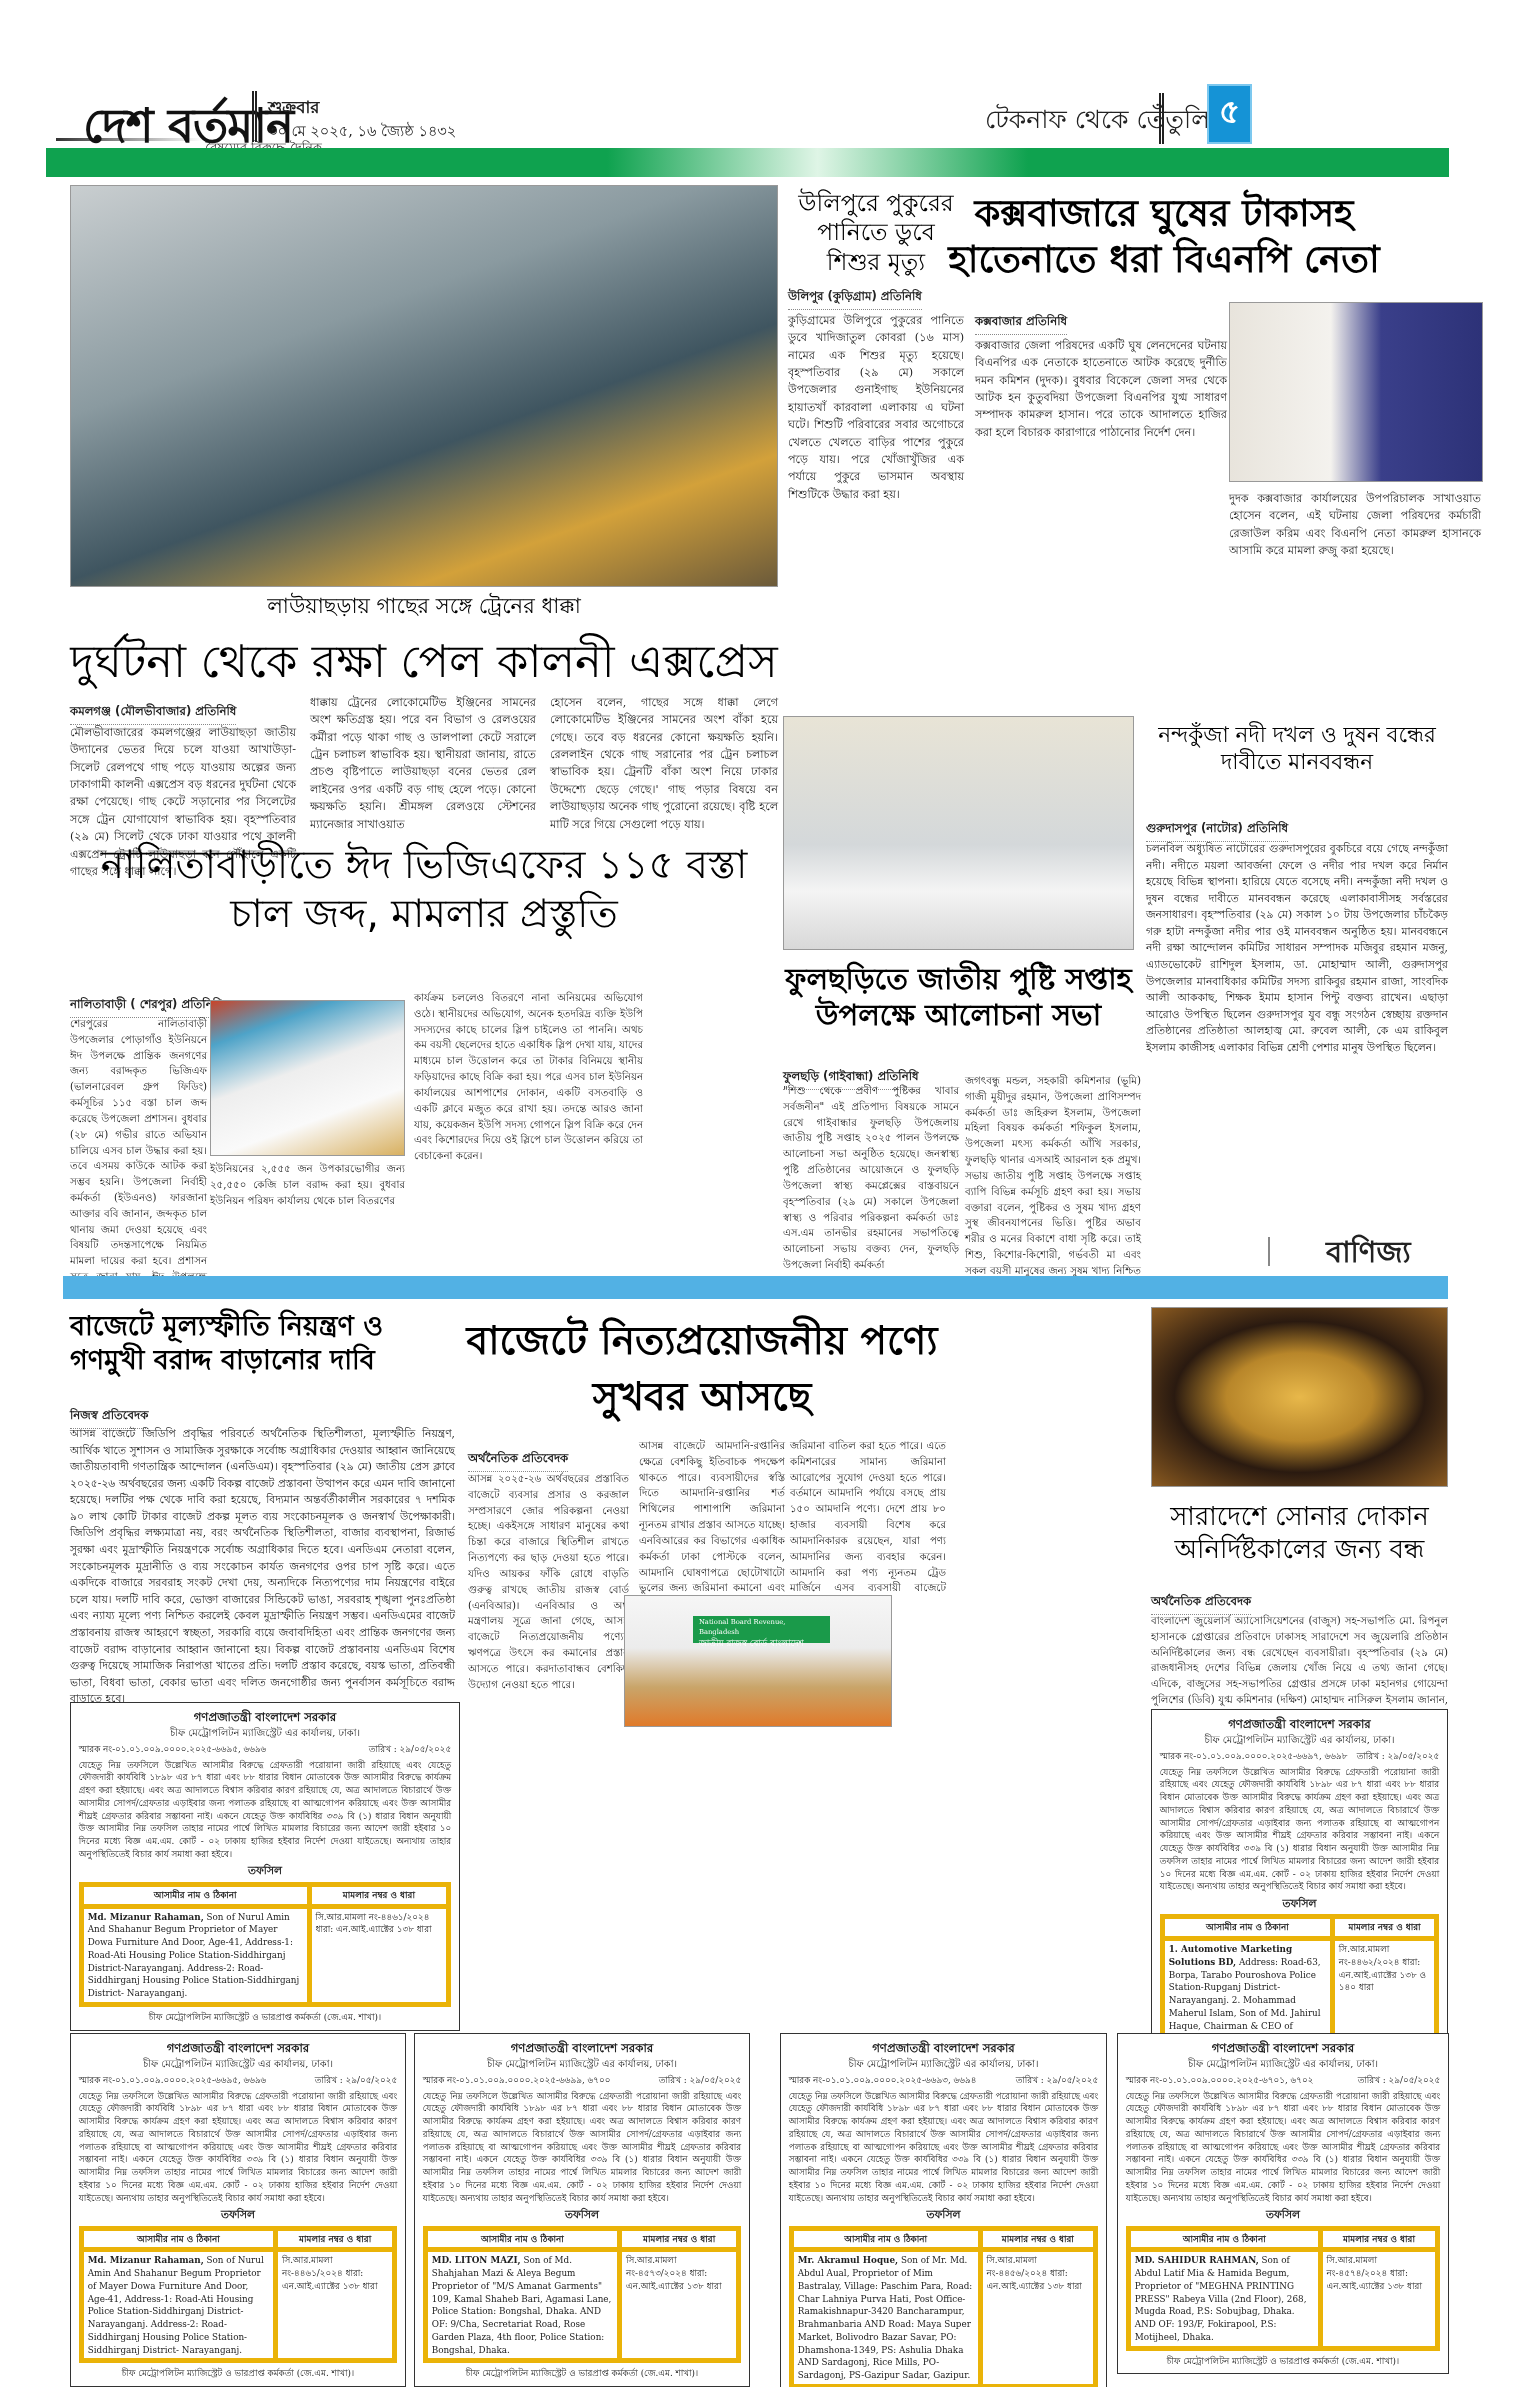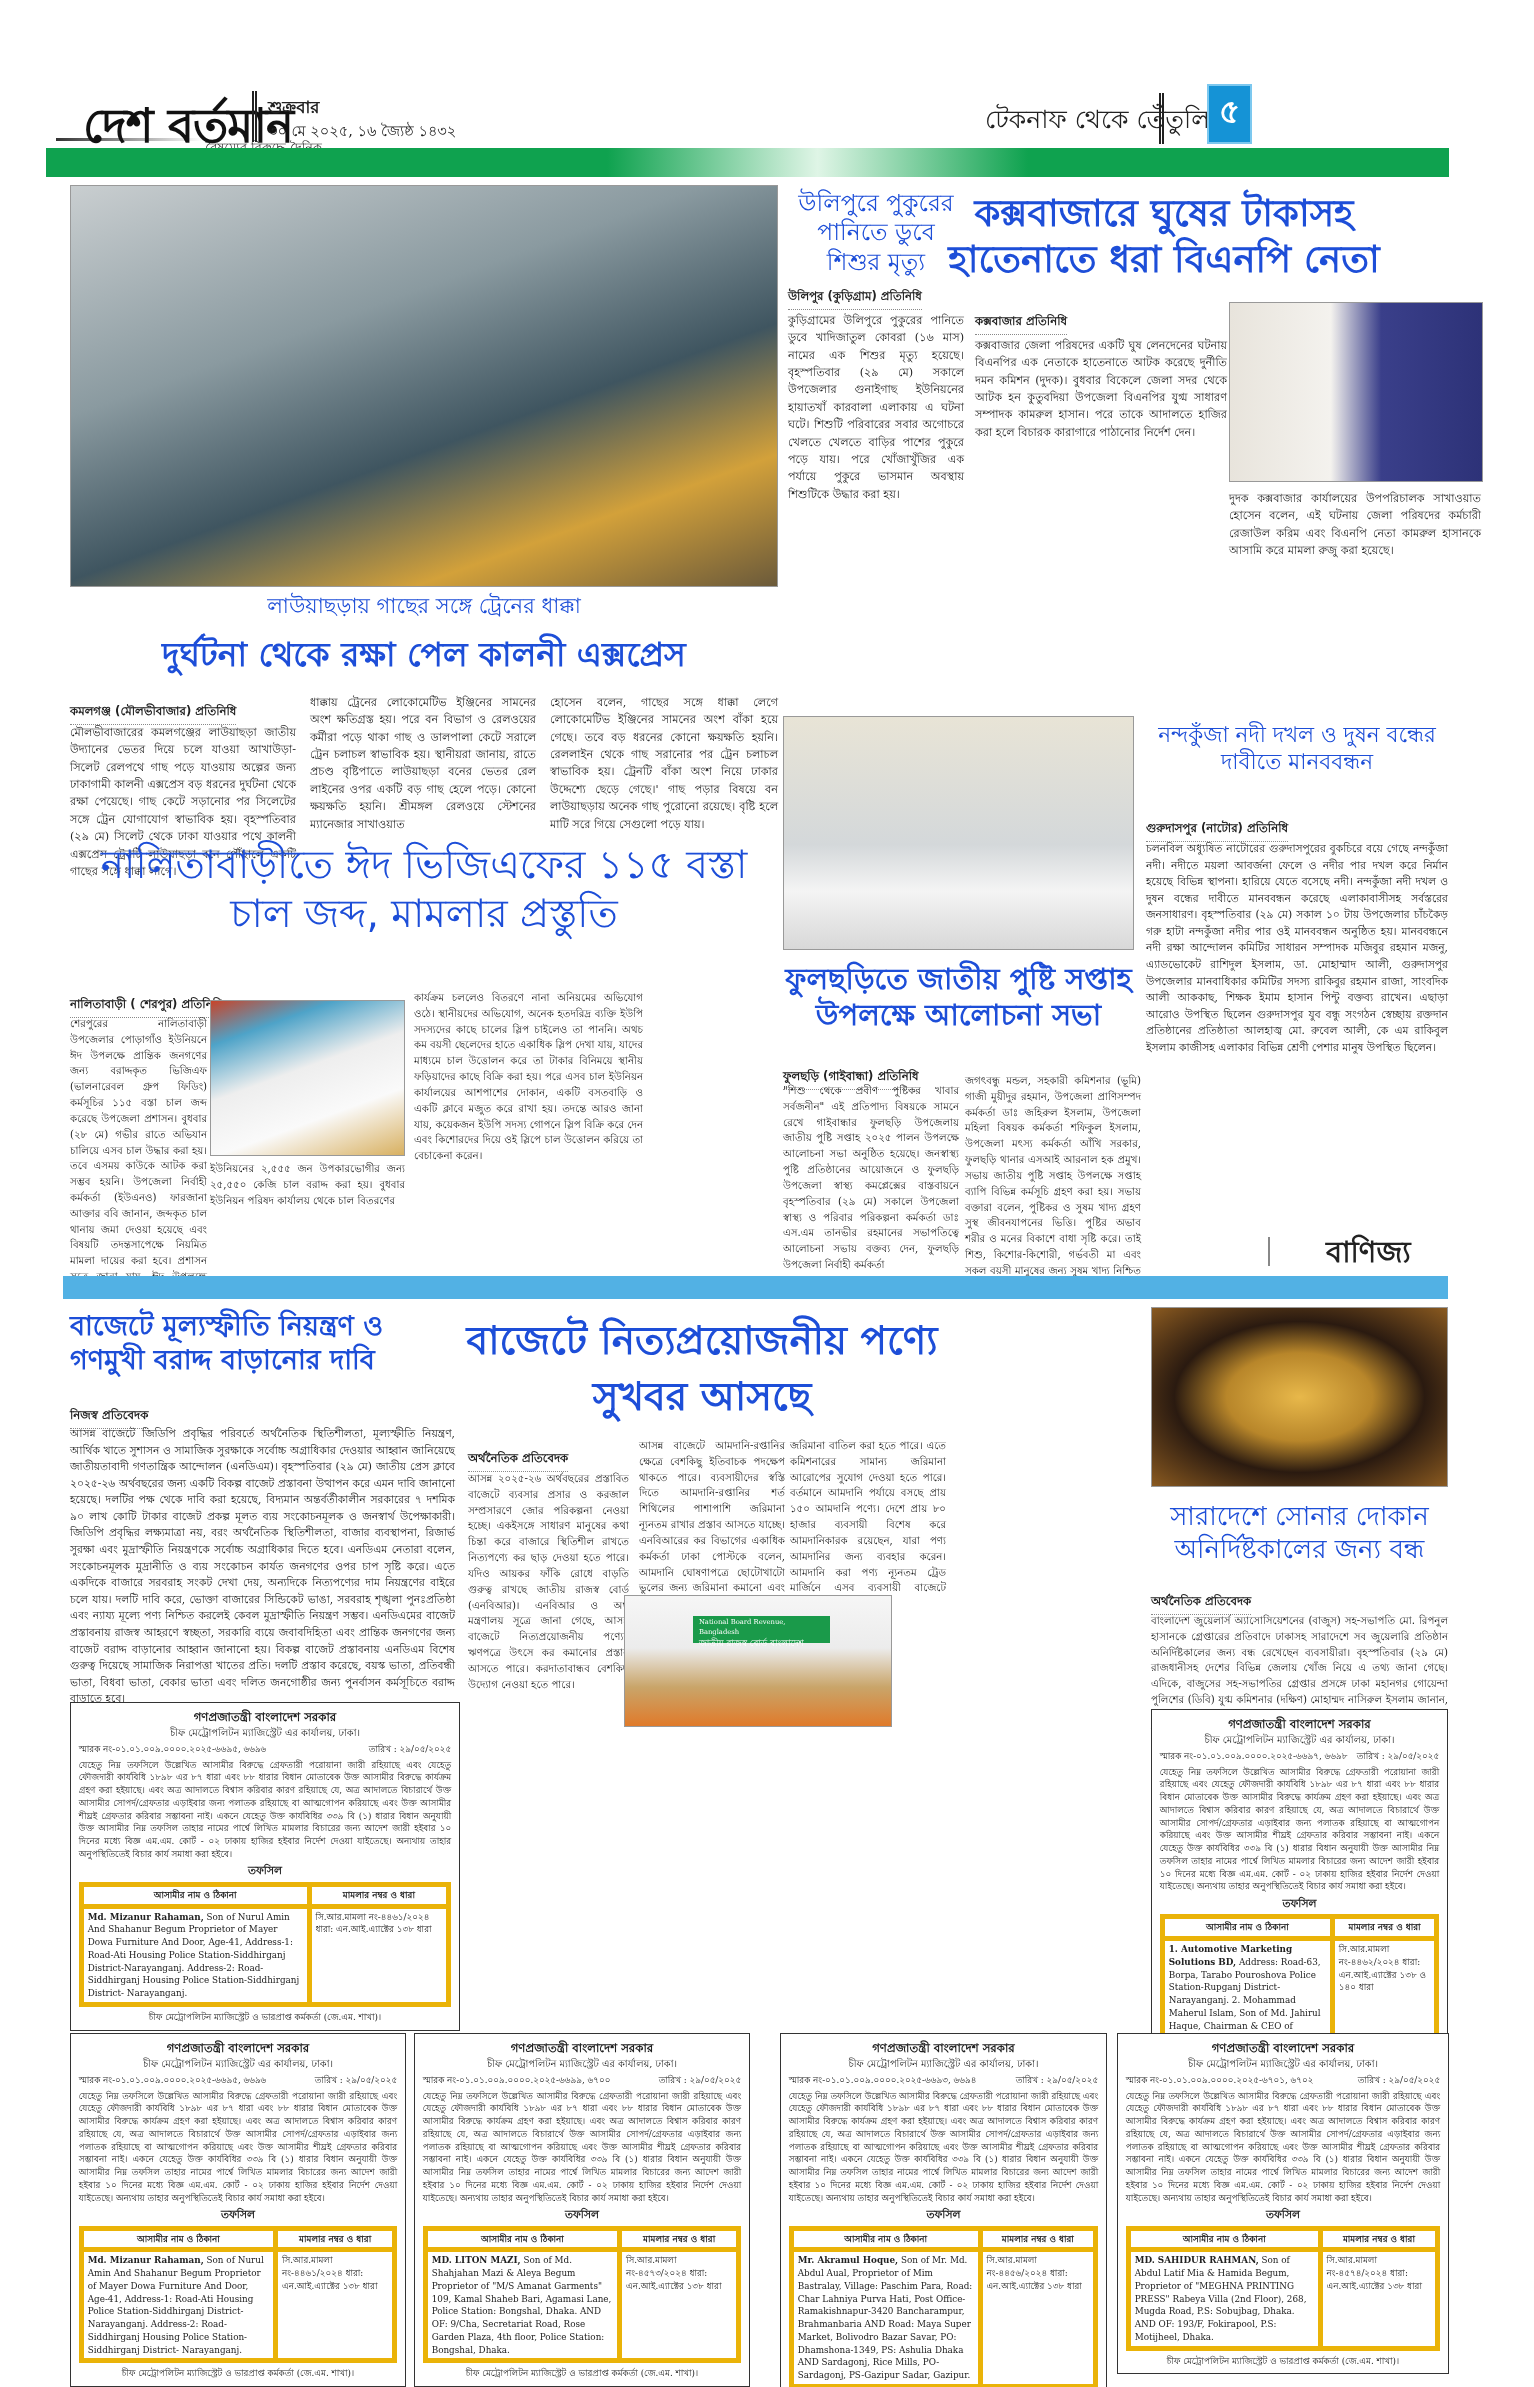--- a/index.html
+++ b/index.html
@@ -10,21 +10,21 @@
   .logo-underline{left:56px;top:138px;width:146px;height:2.9px;background:linear-gradient(90deg,#333,#fff)}
   .head-div{left:252px;top:91px;width:4.9px;height:51px;border-left:2px solid #222;border-right:2px solid #222}
   .head-day{left:268px;top:95px;font-size:16.6px;font-weight:bold}
   .head-date{left:268px;top:120px;font-size:14.6px}
   .slogan{left:985px;top:100px;font-size:25px;color:#222}
   .slogan-div{left:1159px;top:93px;width:4.9px;height:51px;border-left:2px solid #222;border-right:2px solid #222}
   .page-no{left:1207px;top:84px;width:45px;height:60px;background:#1593d6;border:2px solid #7cc8ef;color:#fff;font-size:33px;font-weight:bold;display:flex;align-items:center;justify-content:center}
   .green-bar{left:46px;top:148px;width:1403px;height:29px;background:linear-gradient(90deg,#0fa24f 0%,#0fa24f 40%,#dff5e6 55%,#0fa24f 70%,#0fa24f 100%)}
   .blue-bar{left:63px;top:1276px;width:1385px;height:23.4px;background:#52b1e4}
   .photo{background:linear-gradient(135deg,#9aa5a8,#5b6a6e);border:1px solid #999}
-  .hl{font-family:"DejaVu Sans",sans-serif;color:#1d4ed8;text-align:center;line-height:1.25}
+  .hl{font-family:"DejaVu Sans",sans-serif;color:#000000;text-align:center;line-height:1.25}
   .byline{font-family:"DejaVu Sans",sans-serif;font-size:11.7px;font-weight:bold;border-bottom:1px dotted #888;padding-bottom:2px;display:inline-block}
   .body{font-size:11.2px;line-height:1.55;text-align:justify;color:#222}
   .notice{border:1.5px solid #333;padding:5.9px 7.8px;font-size:8.8px;line-height:1.45;background:#fff}
   .notice .n-t{text-align:center;font-weight:bold;font-size:11.7px}
   .notice .n-s{text-align:center;font-size:9.8px}
   .notice .n-row{display:flex;justify-content:space-between;font-size:8.8px;margin:2.9px 0}
   .notice .n-sch{text-align:center;font-weight:bold;font-size:10.7px;margin:2.9px 0}
   .notice table{width:100%;border-collapse:collapse;font-size:8.8px}
   .notice td,.notice th{border:5px solid #eab308;padding:2px 3.9px;vertical-align:top;text-align:left}
   .notice th{text-align:center}
@@ -43,21 +43,21 @@
 <div class="abs head-div"></div>
 <div class="abs head-day">শুক্রবার</div>
 <div class="abs head-date">৩০ মে ২০২৫, ১৬ জ্যৈষ্ঠ ১৪৩২</div>
 <div class="abs slogan">টেকনাফ থেকে তেঁতুলিয়া</div>
 <div class="abs slogan-div"></div>
 <div class="abs page-no">৫</div>
 <div class="abs green-bar"></div>
 
 <div class="abs photo" style="left:70px;top:185px;width:708px;height:402px;background:linear-gradient(160deg,#c9ced0 0%,#8a9aa0 35%,#3f5560 60%,#d3a13a 80%,#6b5a3a 100%)"></div>
 <div class="abs hl" style="left:70px;top:593px;width:708px;font-size:21px">লাউয়াছড়ায় গাছের সঙ্গে ট্রেনের ধাক্কা</div>
-<div class="abs hl" style="left:70px;top:634px;width:708px;font-size:33px;font-weight:bold">দুর্ঘটনা থেকে রক্ষা পেল কালনী এক্সপ্রেস</div>
+<div class="abs hl" style="left:70px;top:634px;width:708px;font-size:45px;font-weight:normal">দুর্ঘটনা থেকে রক্ষা পেল কালনী এক্সপ্রেস</div>
 <div class="abs" style="left:70px;top:700px"><span class="byline">কমলগঞ্জ (মৌলভীবাজার) প্রতিনিধি</span></div>
 <div class="abs body" style="left:70px;top:724px;width:226px">মৌলভীবাজারের কমলগঞ্জের লাউয়াছড়া জাতীয় উদ্যানের ভেতর দিয়ে চলে যাওয়া আখাউড়া-সিলেট রেলপথে গাছ পড়ে যাওয়ায় অল্পের জন্য ঢাকাগামী কালনী এক্সপ্রেস বড় ধরনের দুর্ঘটনা থেকে রক্ষা পেয়েছে। গাছ কেটে সড়ানোর পর সিলেটের সঙ্গে ট্রেন যোগাযোগ স্বাভাবিক হয়। বৃহস্পতিবার (২৯ মে) সিলেট থেকে ঢাকা যাওয়ার পথে কালনী এক্সপ্রেস ট্রেনটি লাউয়াছড়া বনে পৌঁছালে একটি গাছের সঙ্গে ধাক্কা লাগে।</div>
 <div class="abs body" style="left:310px;top:694px;width:226px">ধাক্কায় ট্রেনের লোকোমেটিভ ইঞ্জিনের সামনের অংশ ক্ষতিগ্রস্ত হয়। পরে বন বিভাগ ও রেলওয়ের কর্মীরা পড়ে থাকা গাছ ও ডালপালা কেটে সরালে ট্রেন চলাচল স্বাভাবিক হয়। স্থানীয়রা জানায়, রাতে প্রচণ্ড বৃষ্টিপাতে লাউয়াছড়া বনের ভেতর রেল লাইনের ওপর একটি বড় গাছ হেলে পড়ে। কোনো ক্ষয়ক্ষতি হয়নি। শ্রীমঙ্গল রেলওয়ে স্টেশনের ম্যানেজার সাখাওয়াত</div>
 <div class="abs body" style="left:550px;top:694px;width:228px">হোসেন বলেন, গাছের সঙ্গে ধাক্কা লেগে লোকোমেটিভ ইঞ্জিনের সামনের অংশ বাঁকা হয়ে গেছে। তবে বড় ধরনের কোনো ক্ষয়ক্ষতি হয়নি। রেললাইন থেকে গাছ সরানোর পর ট্রেন চলাচল স্বাভাবিক হয়। ট্রেনটি বাঁকা অংশ নিয়ে ঢাকার উদ্দেশ্যে ছেড়ে গেছে।' গাছ পড়ার বিষয়ে বন লাউয়াছড়ায় অনেক গাছ পুরোনো রয়েছে। বৃষ্টি হলে মাটি সরে গিয়ে সেগুলো পড়ে যায়।</div>
 
 <div class="abs hl" style="left:788px;top:189px;width:176px;font-size:23.4px">উলিপুরে পুকুরের পানিতে ডুবে শিশুর মৃত্যু</div>
 <div class="abs" style="left:788px;top:285px"><span class="byline">উলিপুর (কুড়িগ্রাম) প্রতিনিধি</span></div>
 <div class="abs body" style="left:788px;top:312px;width:176px">কুড়িগ্রামের উলিপুরে পুকুরের পানিতে ডুবে খাদিজাতুল কোবরা (১৬ মাস) নামের এক শিশুর মৃত্যু হয়েছে। বৃহস্পতিবার (২৯ মে) সকালে উপজেলার গুনাইগাছ ইউনিয়নের হায়াতখাঁ কারবালা এলাকায় এ ঘটনা ঘটে। শিশুটি পরিবারের সবার অগোচরে খেলতে খেলতে বাড়ির পাশের পুকুরে পড়ে যায়। পরে খোঁজাখুঁজির এক পর্যায়ে পুকুরে ভাসমান অবস্থায় শিশুটিকে উদ্ধার করা হয়।</div>
 
 <div class="abs hl" style="left:930px;top:191px;width:468px;font-size:37px;font-weight:bold">কক্সবাজারে ঘুষের টাকাসহ হাতেনাতে ধরা বিএনপি নেতা</div>

